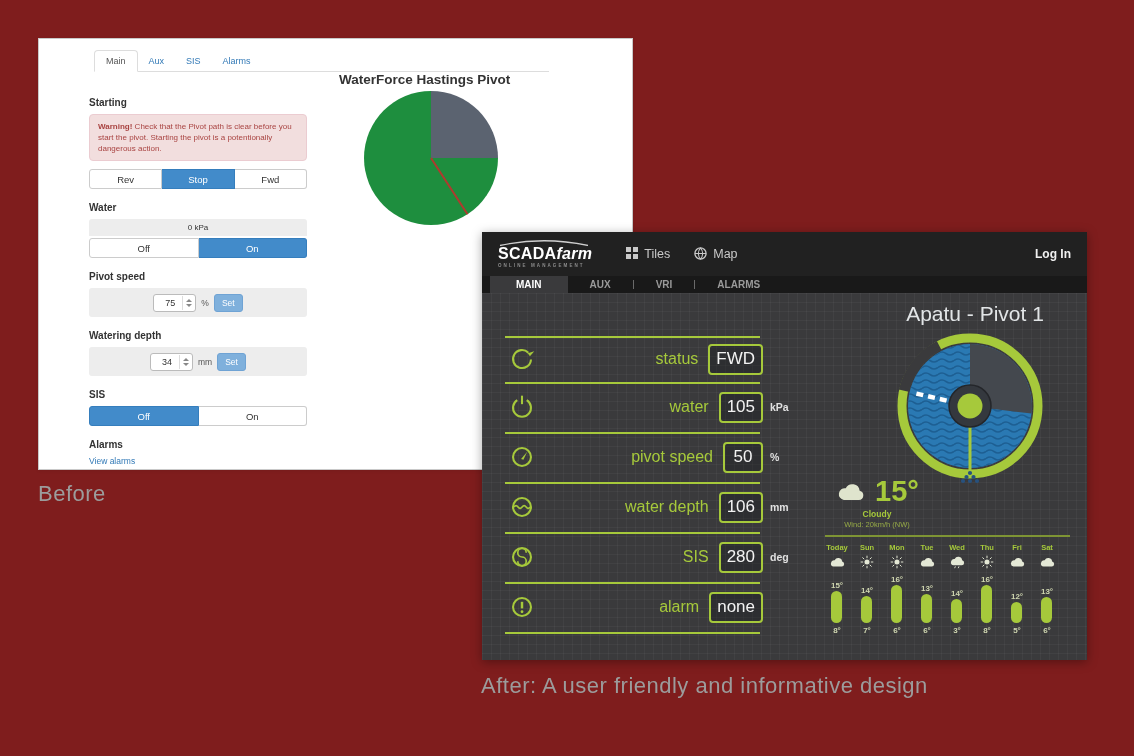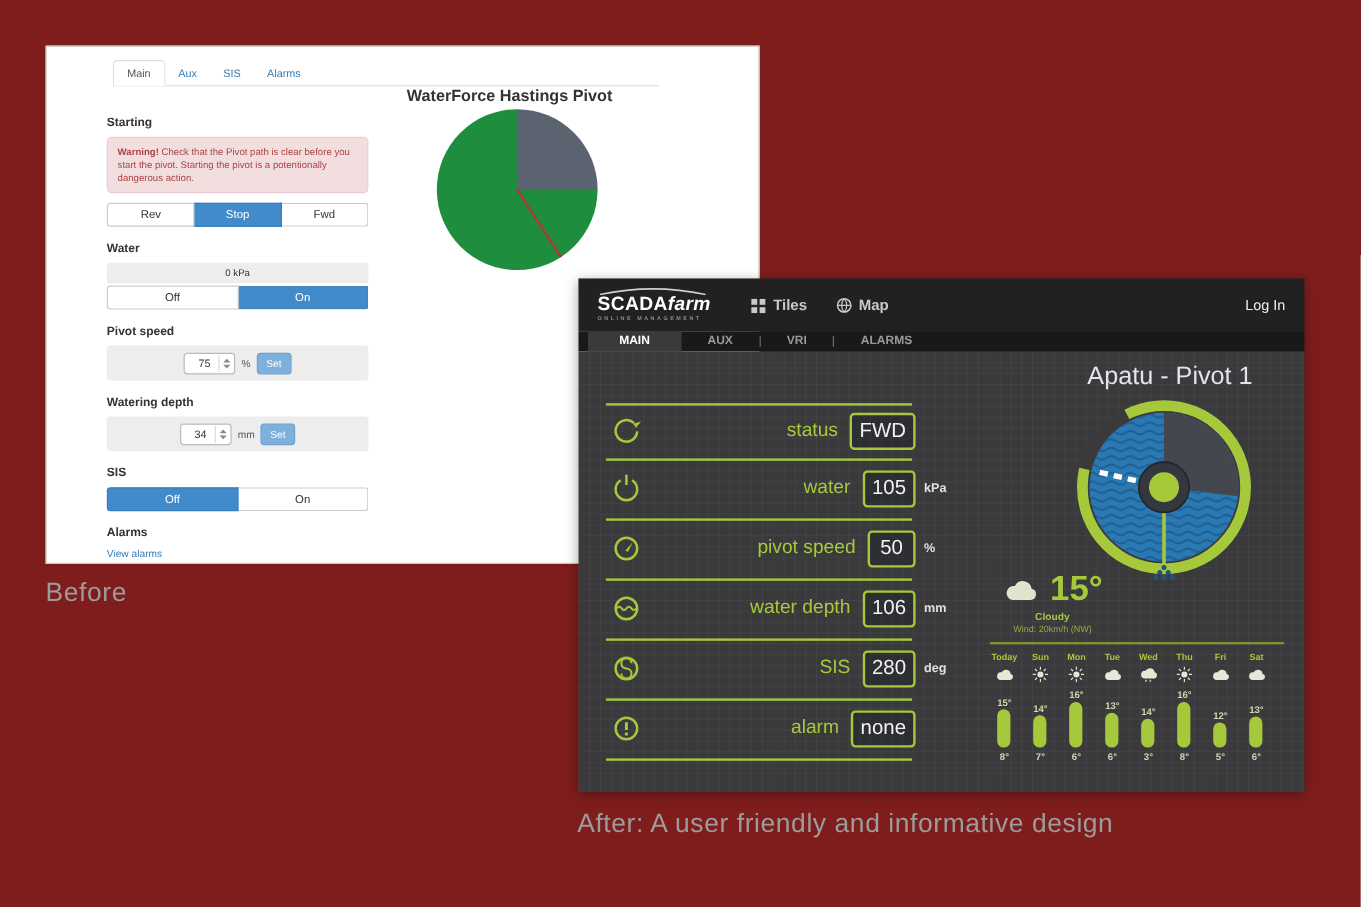--- a/index.html
+++ b/index.html
@@ -57,23 +57,23 @@
   .after-panel { position:absolute; left:482px; top:232px; width:605px; height:428px;
     box-shadow:0 2px 10px rgba(0,0,0,.35); }
   .a-header { position:absolute; left:0; top:0; width:100%; height:44px; background:#212121;
     display:flex; align-items:center; padding:0 16px; }
   .logo { display:flex; flex-direction:column; line-height:1; }
   .logo-swoosh { width:92px; height:6px; }
   .logo-main { color:#fff; font-size:16px; font-weight:bold; letter-spacing:.3px; }
   .logo-main .farm { font-style:italic; }
   .logo-sub { color:#8d8d8d; font-size:4.5px; font-weight:bold; letter-spacing:2.1px; margin-top:2px; }
   .a-nav { display:flex; align-items:center; gap:24px; margin-left:34px; }
-  .a-navitem { display:flex; align-items:flex-end; gap:6px; color:#c9c9c9; font-size:12.5px;
-    font-weight:bold; cursor:pointer; }
-  .a-login { margin-left:auto; color:#f0f0f0; font-size:12px; font-weight:normal; cursor:pointer; }
+  .a-navitem { display:flex; align-items:flex-start; gap:6px; color:#c9c9c9; font-size:12.5px;
+    font-weight:normal; cursor:pointer; }
+  .a-login { margin-left:auto; color:#f0f0f0; font-size:12px; font-weight:bold; cursor:pointer; }
   .a-tabs { position:absolute; left:0; top:44px; width:100%; height:17px; background:#191919;
     display:flex; align-items:center; }
   .a-tab { color:#9a9a9a; font-size:10px; font-weight:bold; padding:0 22px; height:100%;
     display:flex; align-items:center; cursor:pointer; }
   .a-tab.active { background:#3a3a3c; color:#fff; padding:0 26px; margin-left:8px; }
   .tsep { width:1px; height:9px; background:#6a6a6a; }
   .a-body { position:absolute; left:0; top:61px; width:100%; height:367px; background-color:#3a3a3c;
     background-image:linear-gradient(rgba(255,255,255,.035) 1px, transparent 1px),
                      linear-gradient(90deg, rgba(255,255,255,.035) 1px, transparent 1px);
     background-size:9px 9px; overflow:hidden; }

